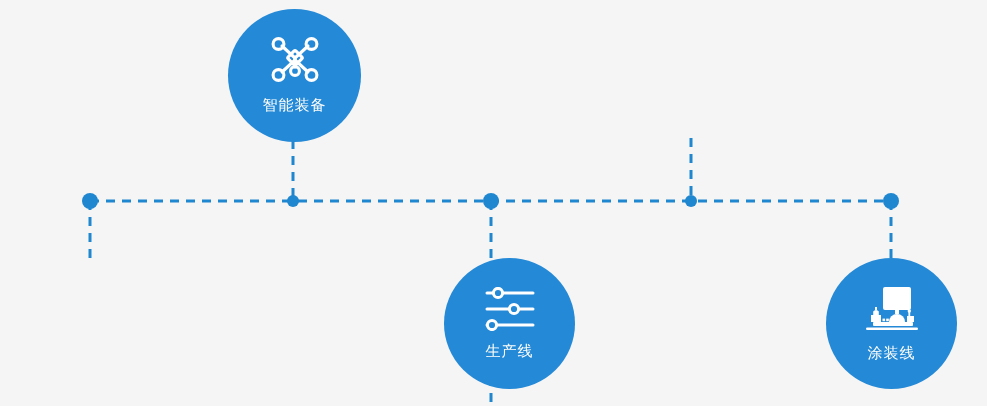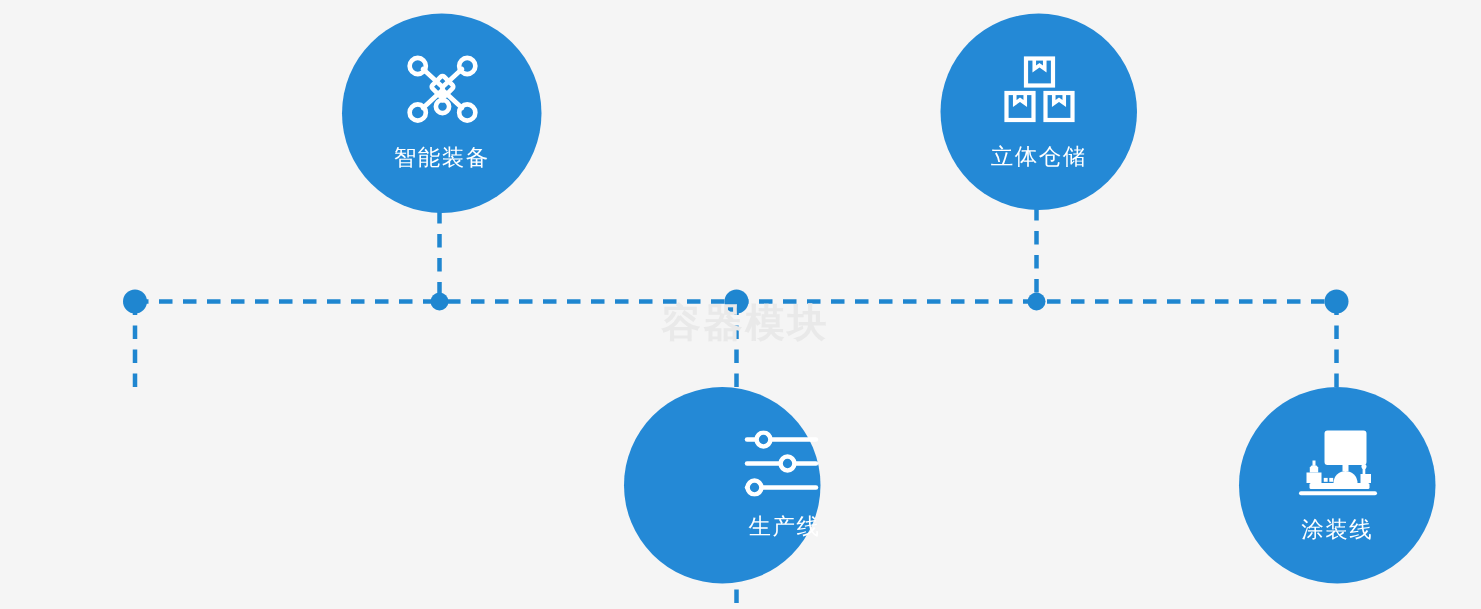--- a/index.html
+++ b/index.html
@@ -55,21 +55,21 @@
     font-size: 15px;
     letter-spacing: 1px;
     margin-top: 11px;
     white-space: nowrap;
     font-family: Liberation Mono, monospace;
   }
   
   .c-smart       { left: 228px;  top: 9px;   width: 133px; height: 133px; }
   .c-warehouse   { left: 627px;  top: 9px;   width: 131px; height: 131px; }
   .c-sorting     { left: 26px;   top: 258px; width: 133px; height: 133px; }
-  .c-production  { left: 416px;  top: 258px; width: 131px; height: 131px; align-items: flex-end; }
+  .c-production  { left: 444px;  top: 258px; width: 131px; height: 131px; }
   .c-painting    { left: 826px;  top: 258px; width: 131px; height: 131px; text-align: center; }
   .c-smart      .node-label { margin-top: 12px; }
   .c-sorting    .node-label { margin-top: 13px; }
 </style>
 </head>
 <body>
 
 <div id="stage">
 
   <svg id="connectors" viewBox="0 0 987 406" xmlns="http://www.w3.org/2000/svg">
@@ -82,54 +82,40 @@
     <line x1="691" y1="138" x2="691" y2="201" stroke="#1f86d0" stroke-width="3" stroke-dasharray="9 7"></line>
     <line x1="891" y1="201" x2="891" y2="262" stroke="#1f86d0" stroke-width="3" stroke-dasharray="9 7"></line>
 
     <circle cx="90" cy="201" r="8" fill="#1f86d0"></circle>
     <circle cx="293" cy="201" r="6" fill="#1f86d0"></circle>
     <circle cx="491" cy="201" r="8" fill="#1f86d0"></circle>
     <circle cx="691" cy="201" r="6" fill="#1f86d0"></circle>
     <circle cx="891" cy="201" r="8" fill="#1f86d0"></circle>
   </svg>
 
-  <div class="watermark">容器模块</div>
 
   <div class="node-circle c-smart">
     <span class="node-icon">
       <svg width="52" height="48" viewBox="0 0 52 48" xmlns="http://www.w3.org/2000/svg" fill="none" stroke="#ffffff" stroke-width="3.1" stroke-linecap="round">
         <line x1="13" y1="10" x2="26" y2="22"></line>
         <line x1="39" y1="10" x2="26" y2="22"></line>
         <line x1="13" y1="36" x2="26" y2="24"></line>
         <line x1="39" y1="36" x2="26" y2="24"></line>
         <line x1="26" y1="22" x2="26" y2="31"></line>
         <circle cx="9.5" cy="8" r="5.4"></circle>
         <circle cx="42.5" cy="8" r="5.4"></circle>
         <circle cx="9.5" cy="39" r="5.4"></circle>
         <circle cx="42.5" cy="39" r="5.4"></circle>
         <circle cx="26" cy="35" r="4.4"></circle>
         <rect x="20.4" y="16.4" width="11" height="11" rx="1.5" transform="rotate(45 26 22)"></rect>
       </svg>
     </span>
     <span class="node-label">智能装备</span>
   </div>
 
-  <div class="node-circle c-warehouse">
-    <span class="node-icon">
-      <svg width="50" height="48" viewBox="0 0 50 48" xmlns="http://www.w3.org/2000/svg" fill="none" stroke="#ffffff" stroke-width="2.8">
-        <rect x="16" y="3" width="18" height="18"></rect>
-        <path d="M21.5 3 L21.5 10 L25 7.5 L28.5 10 L28.5 3" stroke-width="2.4"></path>
-        <rect x="3" y="26" width="18" height="18"></rect>
-        <path d="M8.5 26 L8.5 33 L12 30.5 L15.5 33 L15.5 26" stroke-width="2.4"></path>
-        <rect x="29" y="26" width="18" height="18"></rect>
-        <path d="M34.5 26 L34.5 33 L38 30.5 L41.5 33 L41.5 26" stroke-width="2.4"></path>
-      </svg>
-    </span>
-    <span class="node-label">立体仓储</span>
-  </div>
 
 
   <div class="node-circle c-production">
     <span class="node-icon">
       <svg width="52" height="44" viewBox="0 0 52 44" xmlns="http://www.w3.org/2000/svg" fill="none" stroke="#ffffff" stroke-width="3" stroke-linecap="round">
         <line x1="3" y1="6" x2="49" y2="6"></line>
         <line x1="3" y1="22" x2="49" y2="22"></line>
         <line x1="3" y1="38" x2="49" y2="38"></line>
         <circle cx="14" cy="6" r="4.6" fill="#2489d6"></circle>
         <circle cx="30" cy="22" r="4.6" fill="#2489d6"></circle>

